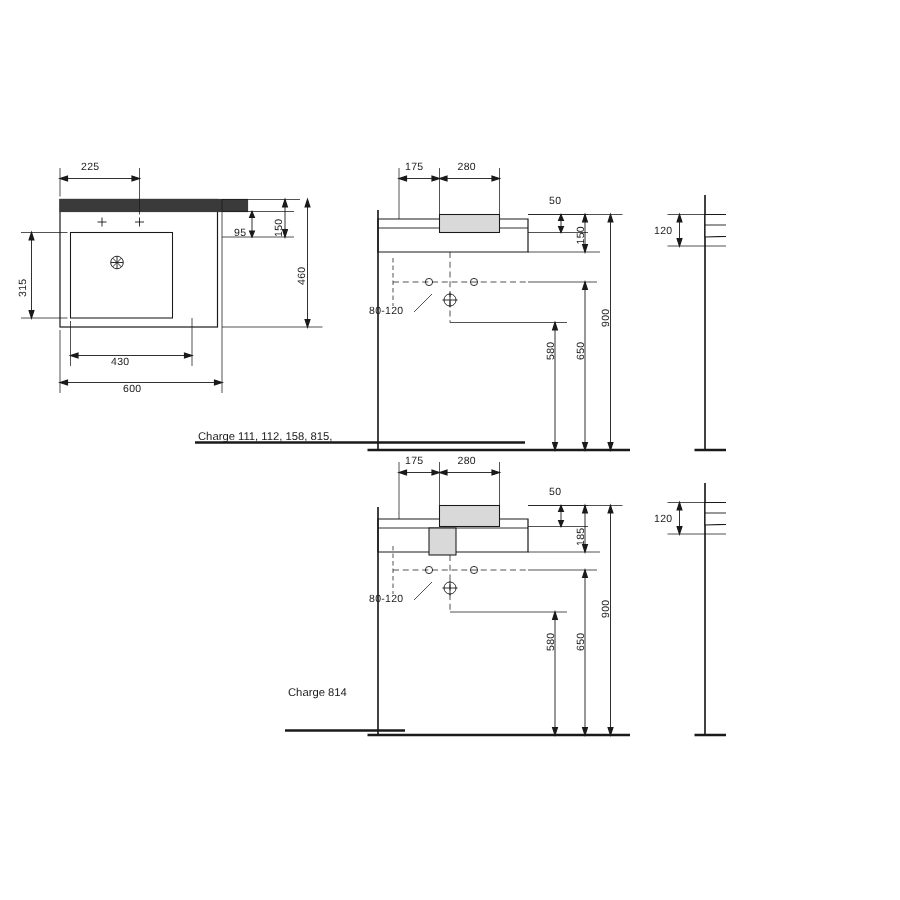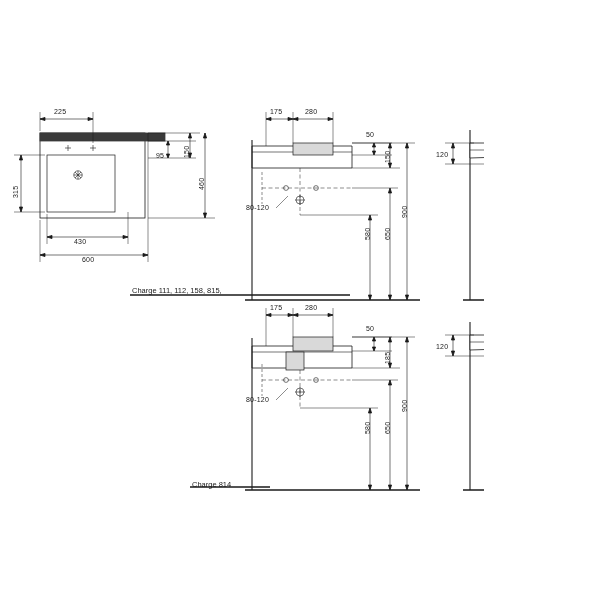--- a/index.html
+++ b/index.html
@@ -255,15 +255,15 @@
   <div class="lbl rot" style="left:384px;top:364px;">185</div>
   <div class="lbl" style="left:246px;top:396px;">80-120</div>
   <div class="lbl rot" style="left:364px;top:434px;">580</div>
   <div class="lbl rot" style="left:384px;top:434px;">650</div>
   <div class="lbl rot" style="left:401px;top:412px;">900</div>
 
   <div class="lbl" style="left:570px;top:323px;">95</div>
   <div class="lbl" style="left:436px;top:343px;">120</div>
 
   <div class="cap" style="left:132px;top:286px;">Charge 111, 112, 158, 815,</div>
-  <div class="cap" style="left:192px;top:480px;">Charge 814</div>
+  <div class="cap" style="left:192px;top:457px;">Charge 814</div>
 
 </div>
 
 </body></html>

